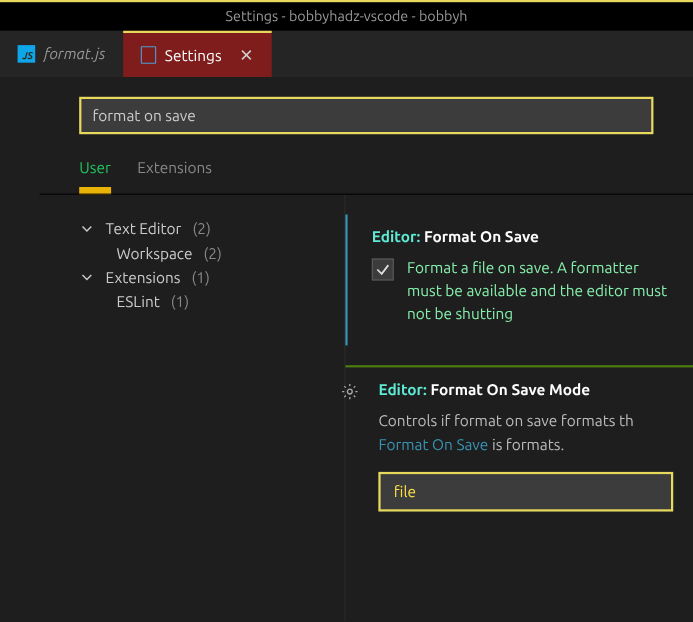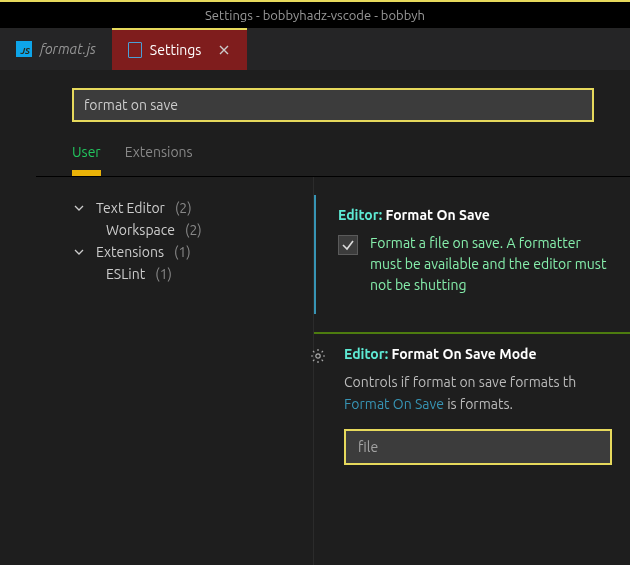--- a/index.html
+++ b/index.html
@@ -175,21 +175,21 @@
       top: 14px;
       color: #aaa;
     }
     .setting-desc { color: #bbb; line-height: 1.55; margin-top: 4px; }
     .link { color: #3794b4; }
     .select-box {
       margin-top: 14px;
       background: #3c3c3c;
       border: 2px solid #e6d95c;
       padding: 8px 12px;
-      color: #a3a3a3;
+      color: #fde047;
       display: flex;
       align-items: center;
       font-size: 14px;
     }
     svg { display: block; }
   </style>
 </head>
 <body>
 
 <div class="title-bar">

